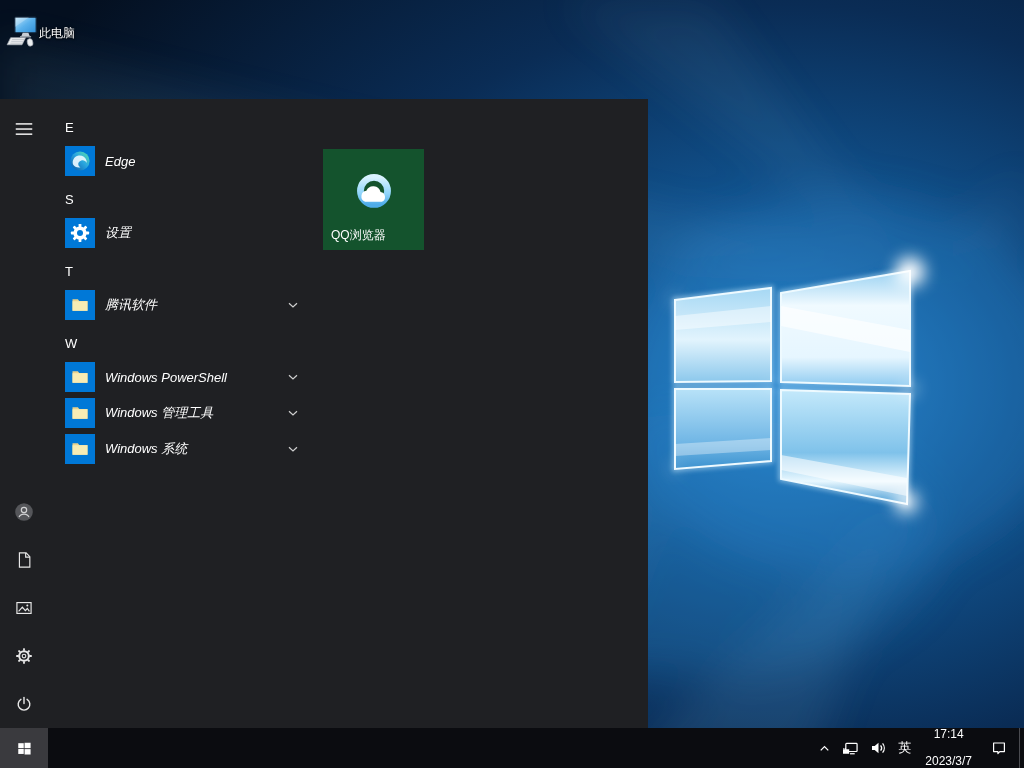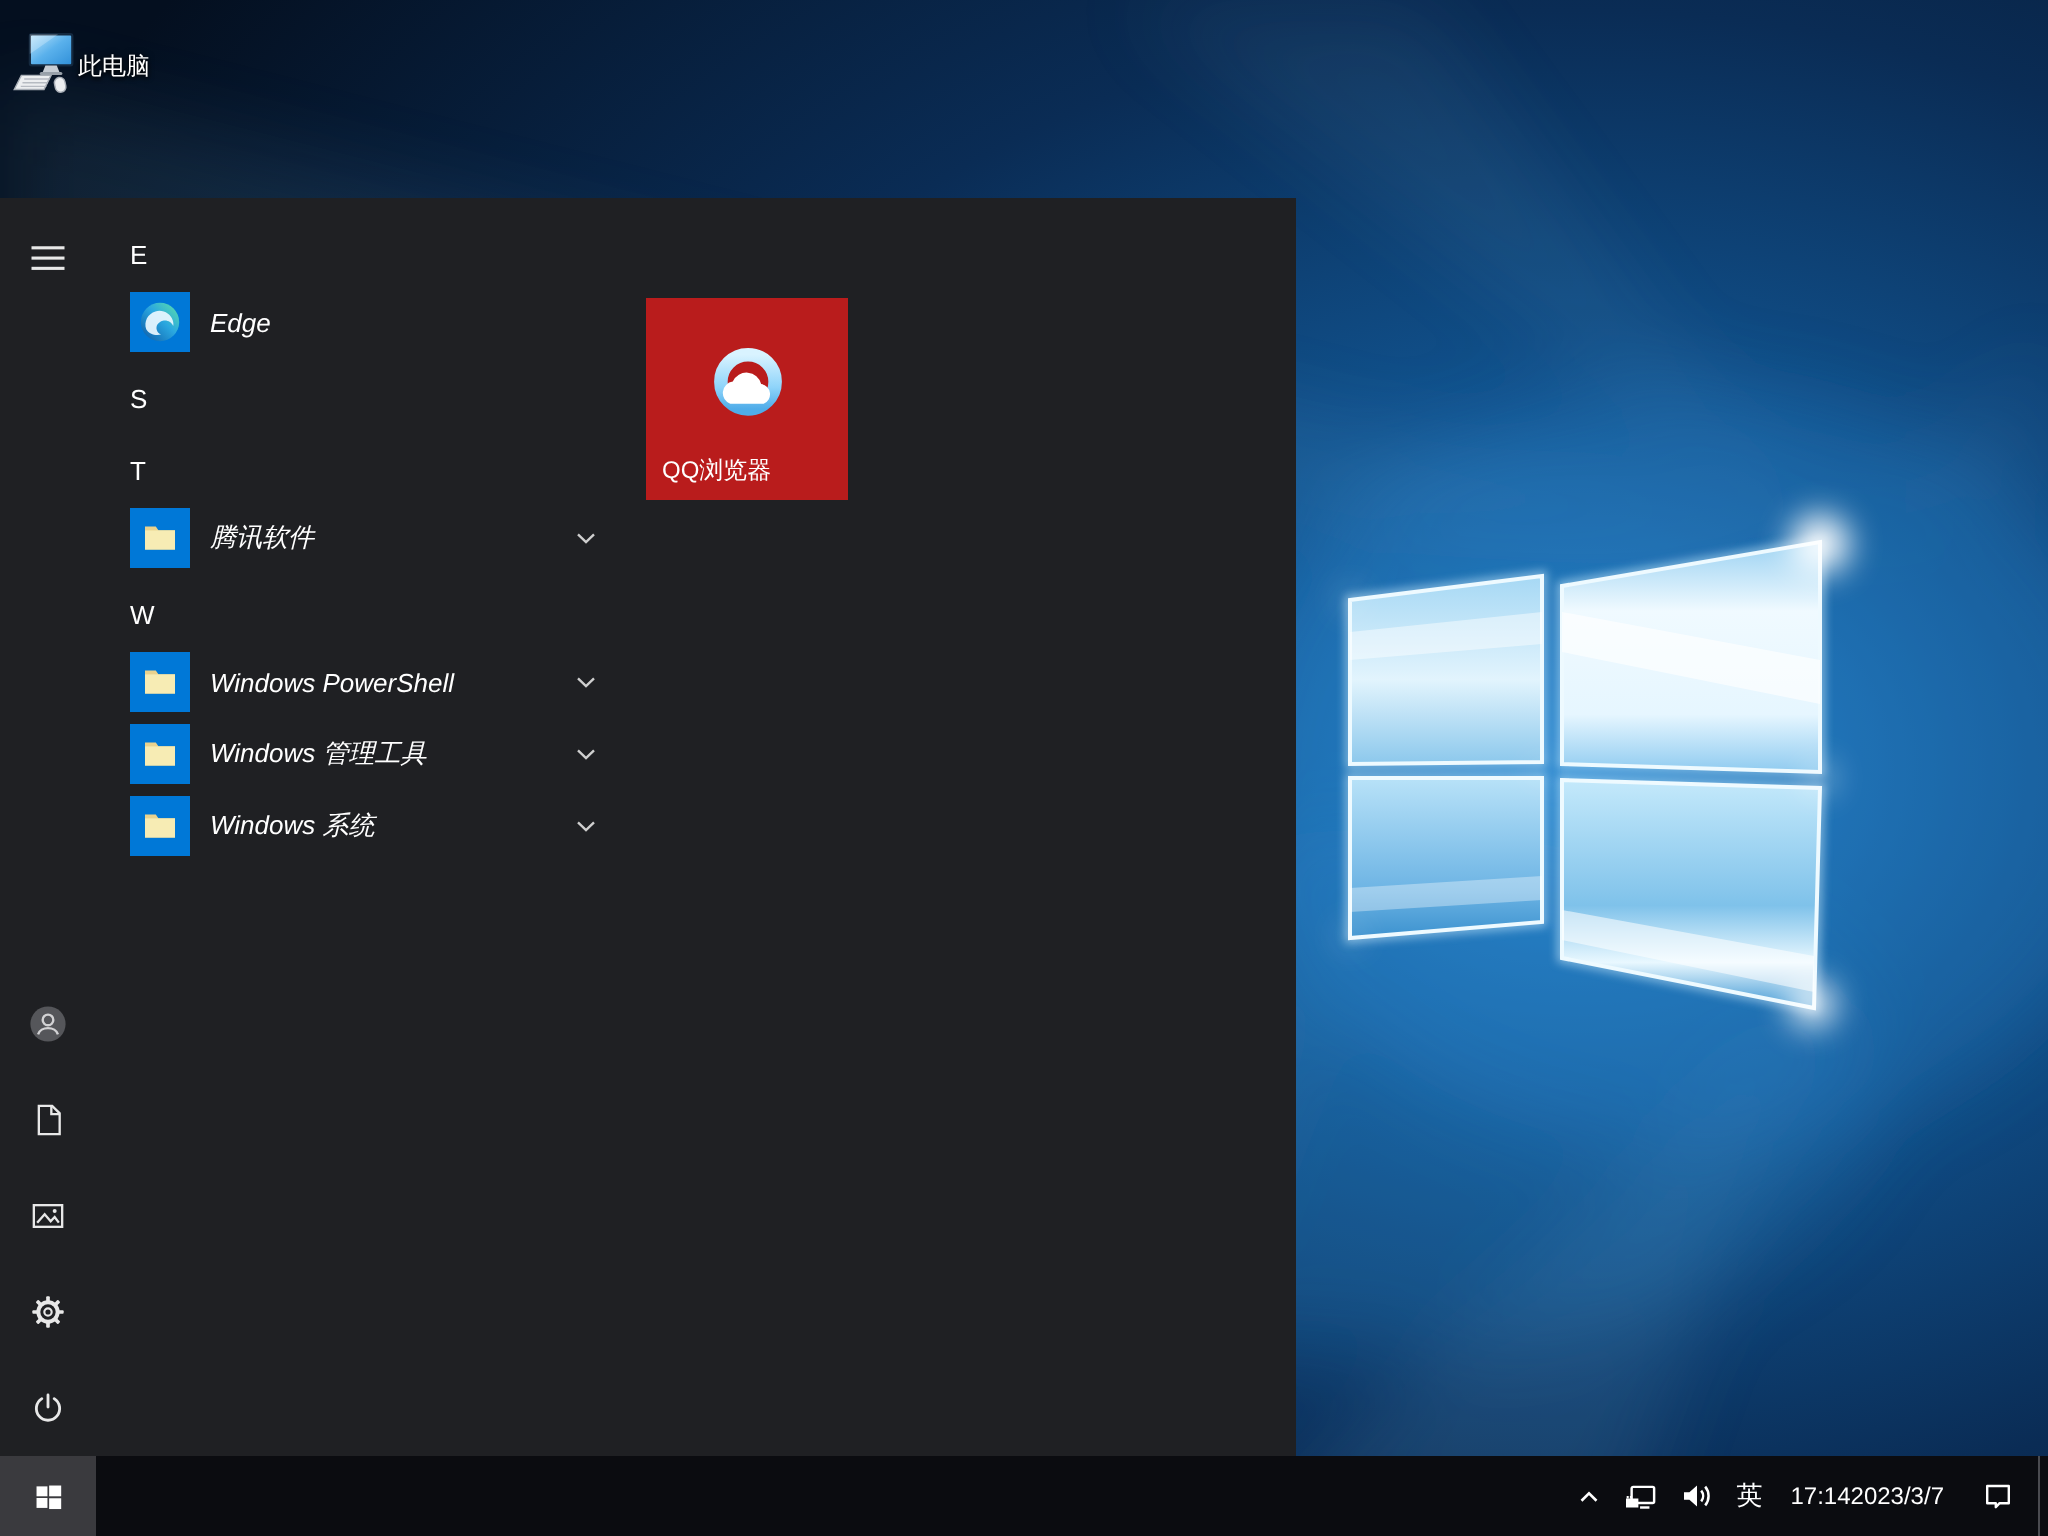--- a/index.html
+++ b/index.html
@@ -74,21 +74,21 @@
   }
   .tray { margin-left:auto; display:flex; align-items:stretch; }
   .tray-btn {
     display:flex; align-items:center; justify-content:center;
     color:#fff; cursor:default; height:40px;
   }
   .tb-chevron { width:24px; }
   .tb-net { width:28px; }
   .tb-vol { width:27px; }
   .tb-lang { width:27px; font-size:13px; }
-  .tb-clock { padding:0 7px; line-height:13px; font-size:12px; justify-content:space-between; }
+  .tb-clock { flex-direction:column; padding:0 7px; line-height:13px; font-size:12px; justify-content:space-between; }
   .tb-clock span { display:block; text-align:center; white-space:nowrap; }
   .tb-action { width:40px; }
   .tb-showdesk { width:5px; border-left:1px solid #4a4b50; }
 </style>
 </head>
 <body>
 
 <svg id="wallpaper" viewBox="0 0 1024 768" preserveAspectRatio="none">
   <defs>
     <radialGradient id="wpGlow" cx="0.77" cy="0.50" r="0.85">
@@ -263,20 +263,40 @@
               </defs>
               <circle cx="15" cy="15" r="9.6" fill="url(#egA)"></circle>
               <path d="M8.1 18.6 C6.8 14.8 8.9 10.8 12.7 9.7 C16.4 8.6 20.3 10.7 21.4 14.2 C21.7 15.2 21.8 16.1 21.6 17 C20.8 15 18.6 13.9 16.4 14.4 C14.1 15 12.8 17 13.4 19 C13.7 20 14.5 20.9 15.5 21.3 C12.6 22 9.4 20.9 8.1 18.6 Z" fill="#eaf7ff" opacity="0.92"></path>
             </svg>
           </span>
           <span class="label">Edge</span>
         </div>
       </div>
       <div class="app-section">
         <div class="app-header">S</div>
+        <div class="app-row">
+          <span class="icon">
+            <svg viewBox="0 0 30 30" width="30" height="30">
+              <rect width="30" height="30" fill="#0078d7"></rect>
+              <g fill="#ffffff">
+                <rect x="13.6" y="5.9" width="2.8" height="3.6" rx="0.7"></rect>
+                <rect x="13.6" y="5.9" width="2.8" height="3.6" rx="0.7" transform="rotate(45 15 15)"></rect>
+                <rect x="13.6" y="5.9" width="2.8" height="3.6" rx="0.7" transform="rotate(90 15 15)"></rect>
+                <rect x="13.6" y="5.9" width="2.8" height="3.6" rx="0.7" transform="rotate(135 15 15)"></rect>
+                <rect x="13.6" y="5.9" width="2.8" height="3.6" rx="0.7" transform="rotate(180 15 15)"></rect>
+                <rect x="13.6" y="5.9" width="2.8" height="3.6" rx="0.7" transform="rotate(225 15 15)"></rect>
+                <rect x="13.6" y="5.9" width="2.8" height="3.6" rx="0.7" transform="rotate(270 15 15)"></rect>
+                <rect x="13.6" y="5.9" width="2.8" height="3.6" rx="0.7" transform="rotate(315 15 15)"></rect>
+                <circle cx="15" cy="15" r="6.6"></circle>
+              </g>
+              <circle cx="15" cy="15" r="3" fill="#0078d7"></circle>
+            </svg>
+          </span>
+          <span class="label">设置</span>
+        </div>
       </div>
       <div class="app-section">
         <div class="app-header">T</div>
         <div class="app-row">
           <span class="icon">
             <svg viewBox="0 0 30 30" width="30" height="30">
               <rect width="30" height="30" fill="#0078d7"></rect>
               <path d="M7.5 9.2 h5.4 l1.3 1.9 h8.3 v9.7 h-15 z" fill="#e9d28e"></path>
               <path d="M7.5 11.2 h15 v9.6 h-15 z" fill="#f7ecb4"></path>
             </svg>
@@ -325,21 +345,21 @@
           </span>
           <span class="label">Windows 系统</span>
           <span class="chev"><svg viewBox="0 0 14 14" width="14" height="14" fill="none" stroke="#cfcfcf" stroke-width="1.2">
               <path d="M3 5.2 L7 9 L11 5.2"></path>
             </svg></span>
         </div>
       </div>
     </div>
 
   <div class="tile-area">
-    <div class="tile" style="background: #b91c1c;">
+    <div class="tile" style="background: #14532d;">
       <svg class="tile-logo" viewBox="0 0 46 46" width="48" height="48">
         <defs>
           <linearGradient id="qqRing" x1="0" y1="0" x2="0" y2="1">
             <stop offset="0" stop-color="#d9f3ff"></stop>
               <stop offset="0.6" stop-color="#8fd4fa"></stop>
               <stop offset="1" stop-color="#4face9"></stop>
           </linearGradient>
         </defs>
         <circle cx="23" cy="21" r="13" fill="none" stroke="url(#qqRing)" stroke-width="6.5"></circle>
         <path d="M14.5 31.5 a5.5 5.5 0 0 1 1.2 -10.6 a7.2 7.2 0 0 1 13.6 1.2 a4.9 4.9 0 0 1 1.2 9.4 z" fill="#ffffff"></path>

